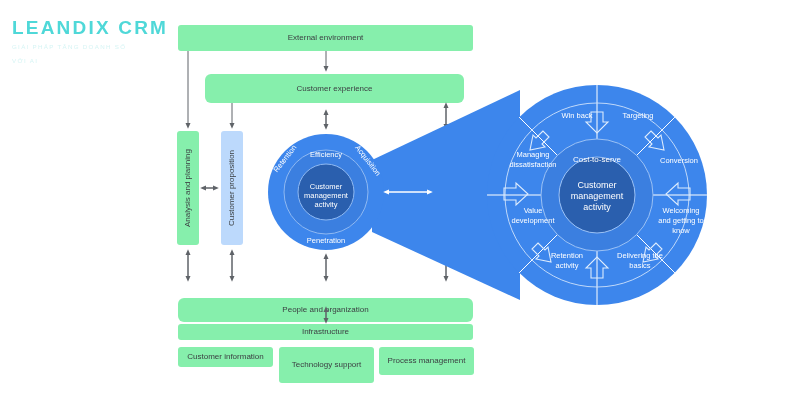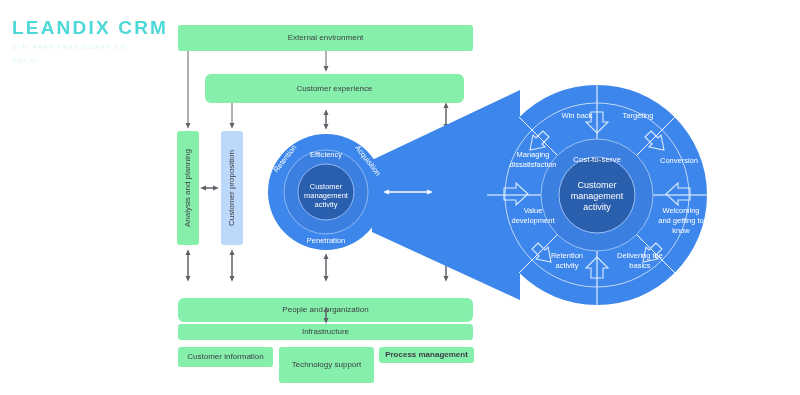--- a/index.html
+++ b/index.html
@@ -62,21 +62,21 @@
   <div class="box pale2 vert" style="left:221px;top:131px;width:22px;height:114px;">Customer proposition</div>
 
   <div class="box mid vert" style="left:435px;top:131px;width:22px;height:114px;">Measurement</div>
 
   <div class="box mid" style="left:178px;top:283px;width:295px;height:24px;margin-top:15px;">People and organization</div>
 
   <div class="box pale" style="left:178px;top:324px;width:295px;height:16px;">Infrastructure</div>
 
   <div class="box pale" style="left:178px;top:347px;width:95px;height:20px;">Customer information</div>
   <div class="box pale" style="left:279px;top:347px;width:95px;height:36px;">Technology support</div>
-  <div class="box pale" style="left:379px;top:347px;width:95px;height:16px;font-weight:bold;">Process management</div>
+  <div class="box pale" style="left:379px;top:347px;width:95px;height:28px;">Process management</div>
 
   <svg class="overlay" viewBox="0 0 800 395">
     <defs>
       <marker id="ar" markerWidth="7" markerHeight="7" refX="3.2" refY="3" orient="auto">
         <path d="M0,0.4 L6,3 L0,5.6 z" fill="#5f6368"></path>
       </marker>
       <marker id="arw" markerWidth="7" markerHeight="7" refX="3.2" refY="3" orient="auto">
         <path d="M0,0.4 L6,3 L0,5.6 z" fill="#ffffff"></path>
       </marker>
       <clipPath id="lensclip">

